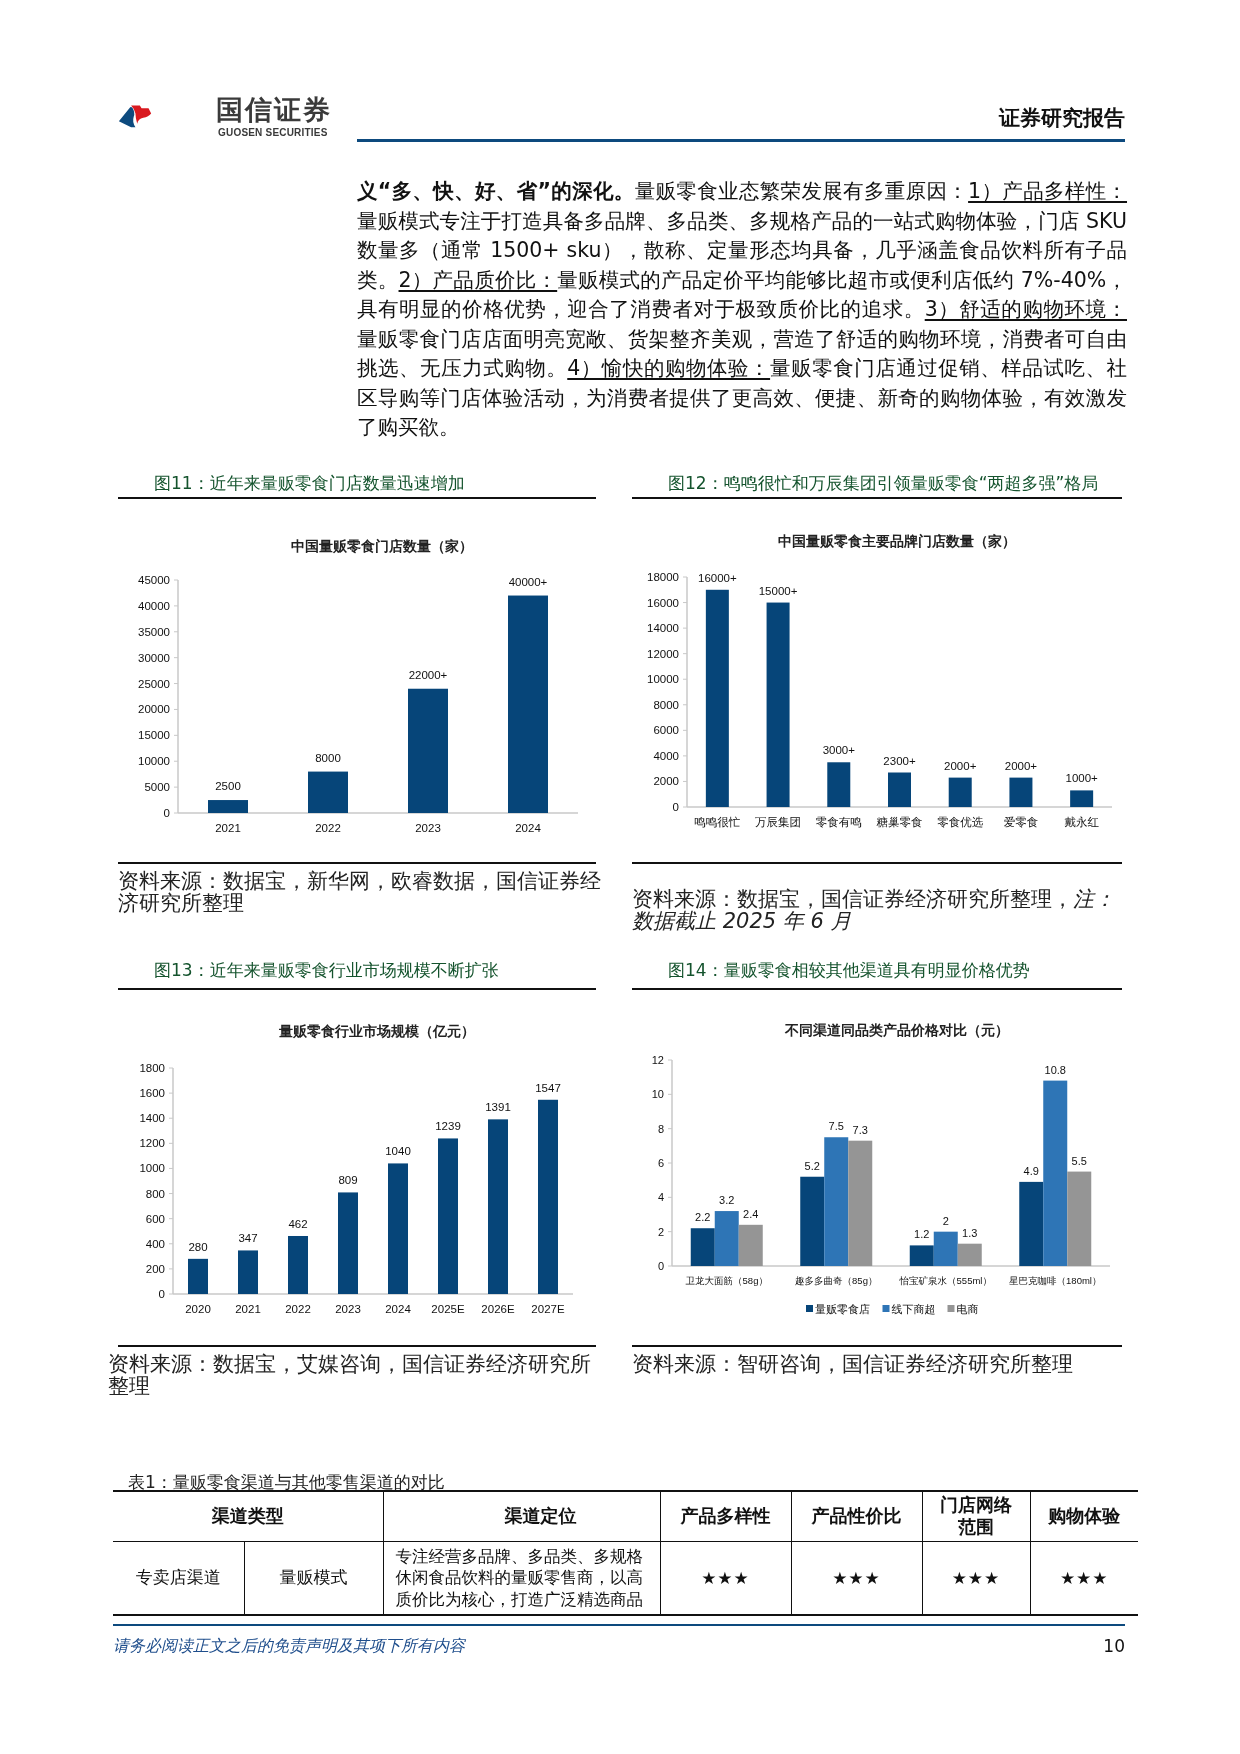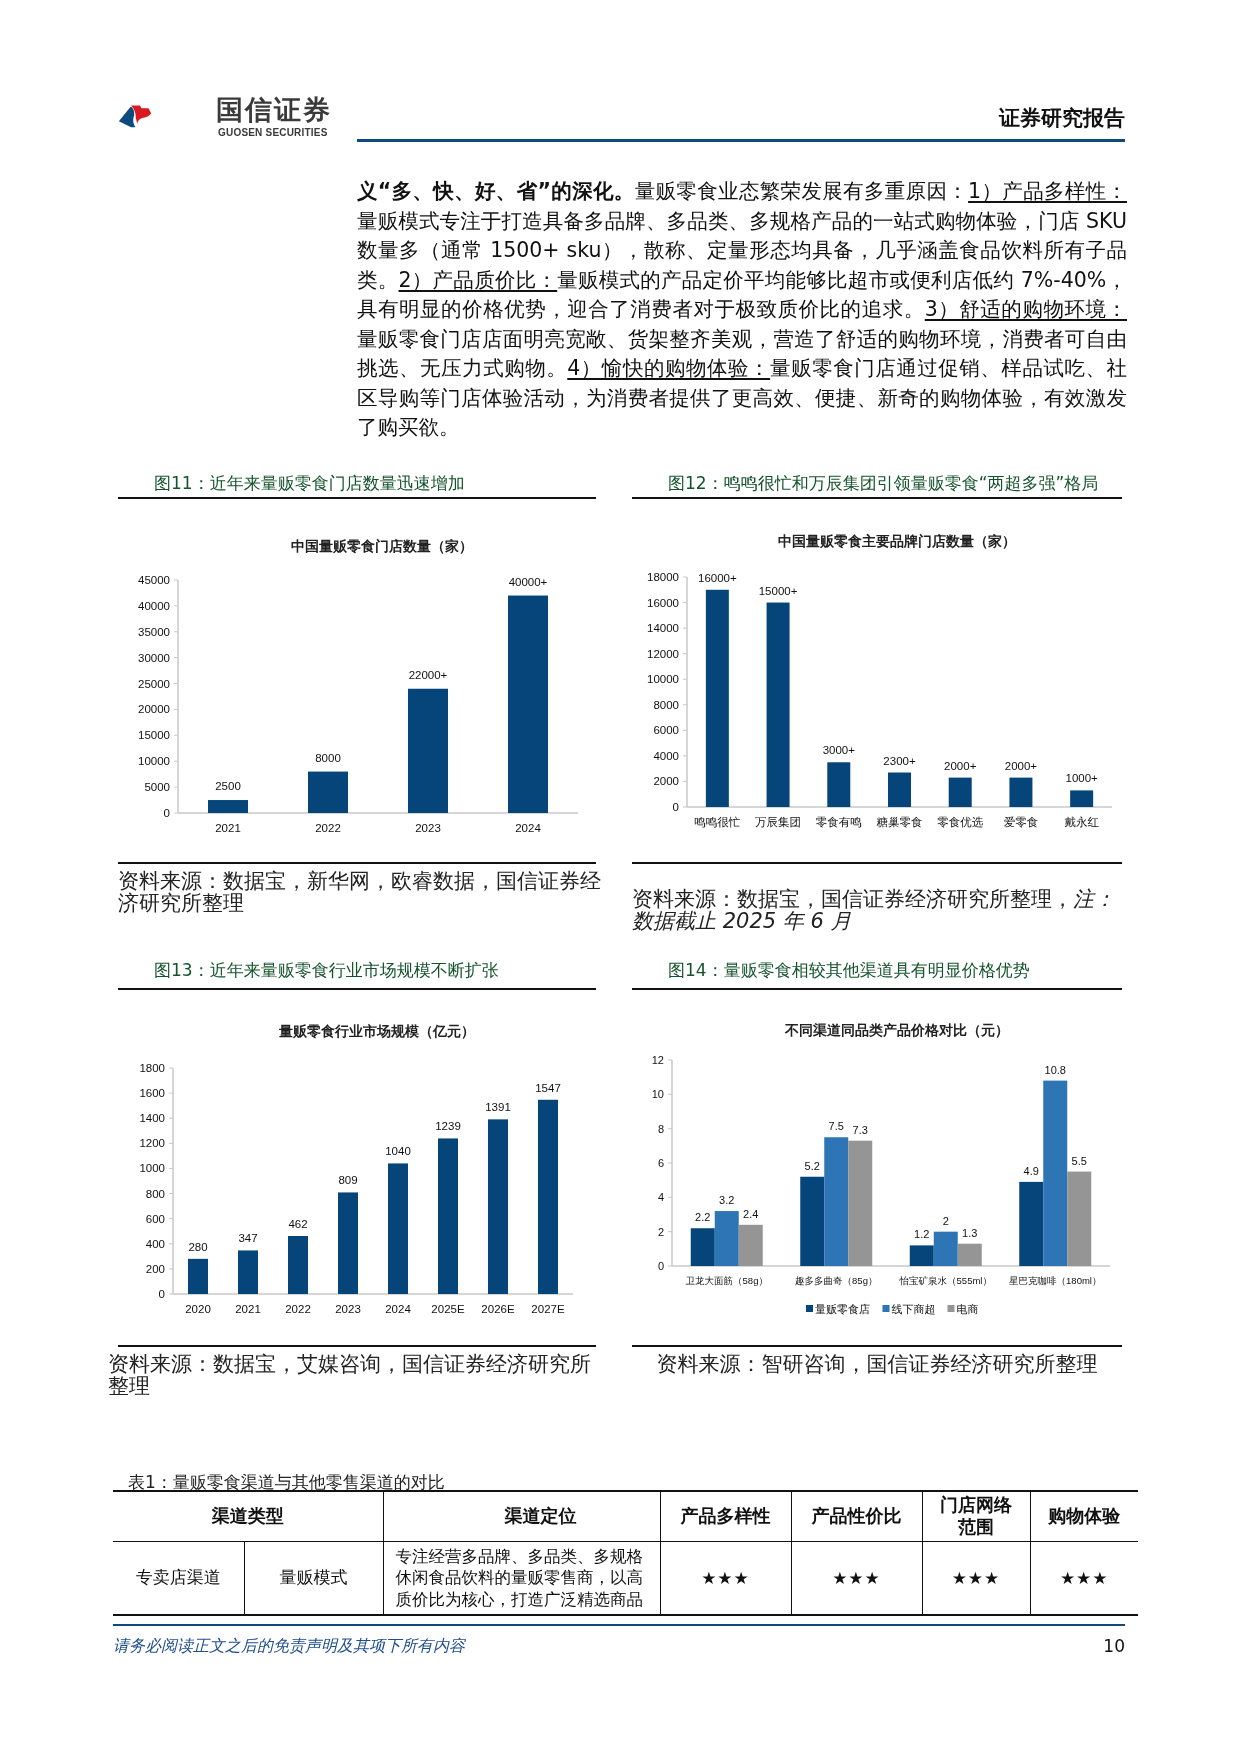--- a/index.html
+++ b/index.html
@@ -254,21 +254,21 @@
     <text x="447.25" y="119.58333333333334" text-anchor="middle" font-size="11" fill="#111">5.5</text>
     <text x="423.25" y="239" text-anchor="middle" font-size="9.5" fill="#111">星巴克咖啡（180ml）</text>
     <rect x="174" y="260" width="7" height="7" fill="#064579"></rect>
     <text x="183" y="268" font-size="11" fill="#111">量贩零食店</text>
     <rect x="250.5" y="260" width="7" height="7" fill="#2e75b6"></rect>
     <text x="259.5" y="268" font-size="11" fill="#111">线下商超</text>
     <rect x="315.5" y="260" width="7" height="7" fill="#959595"></rect>
     <text x="324.5" y="268" font-size="11" fill="#111">电商</text>
   </svg>
 <div class="abs fig-rule" style="left:632px;top:1345px;width:490px;"></div>
-<div class="abs src" style="left:632px;top:1353px;width:490px;text-align:center;">资料来源：智研咨询，国信证券经济研究所整理</div>
+<div class="abs src" style="left:632px;top:1353px;width:490px;">资料来源：智研咨询，国信证券经济研究所整理</div>
 
 <div class="abs tbl-cap">表1：量贩零食渠道与其他零售渠道的对比</div>
 <table class="cmp">
   <thead>
     <tr>
       <th colspan="2" style="width:270px;">渠道类型</th>
       <th style="width:277px;padding-left:38px;">渠道定位</th>
       <th style="width:131px;">产品多样性</th>
       <th style="width:131px;">产品性价比</th>
       <th style="width:108px;"><span>门店网络</span><br><span>范围</span></th>

